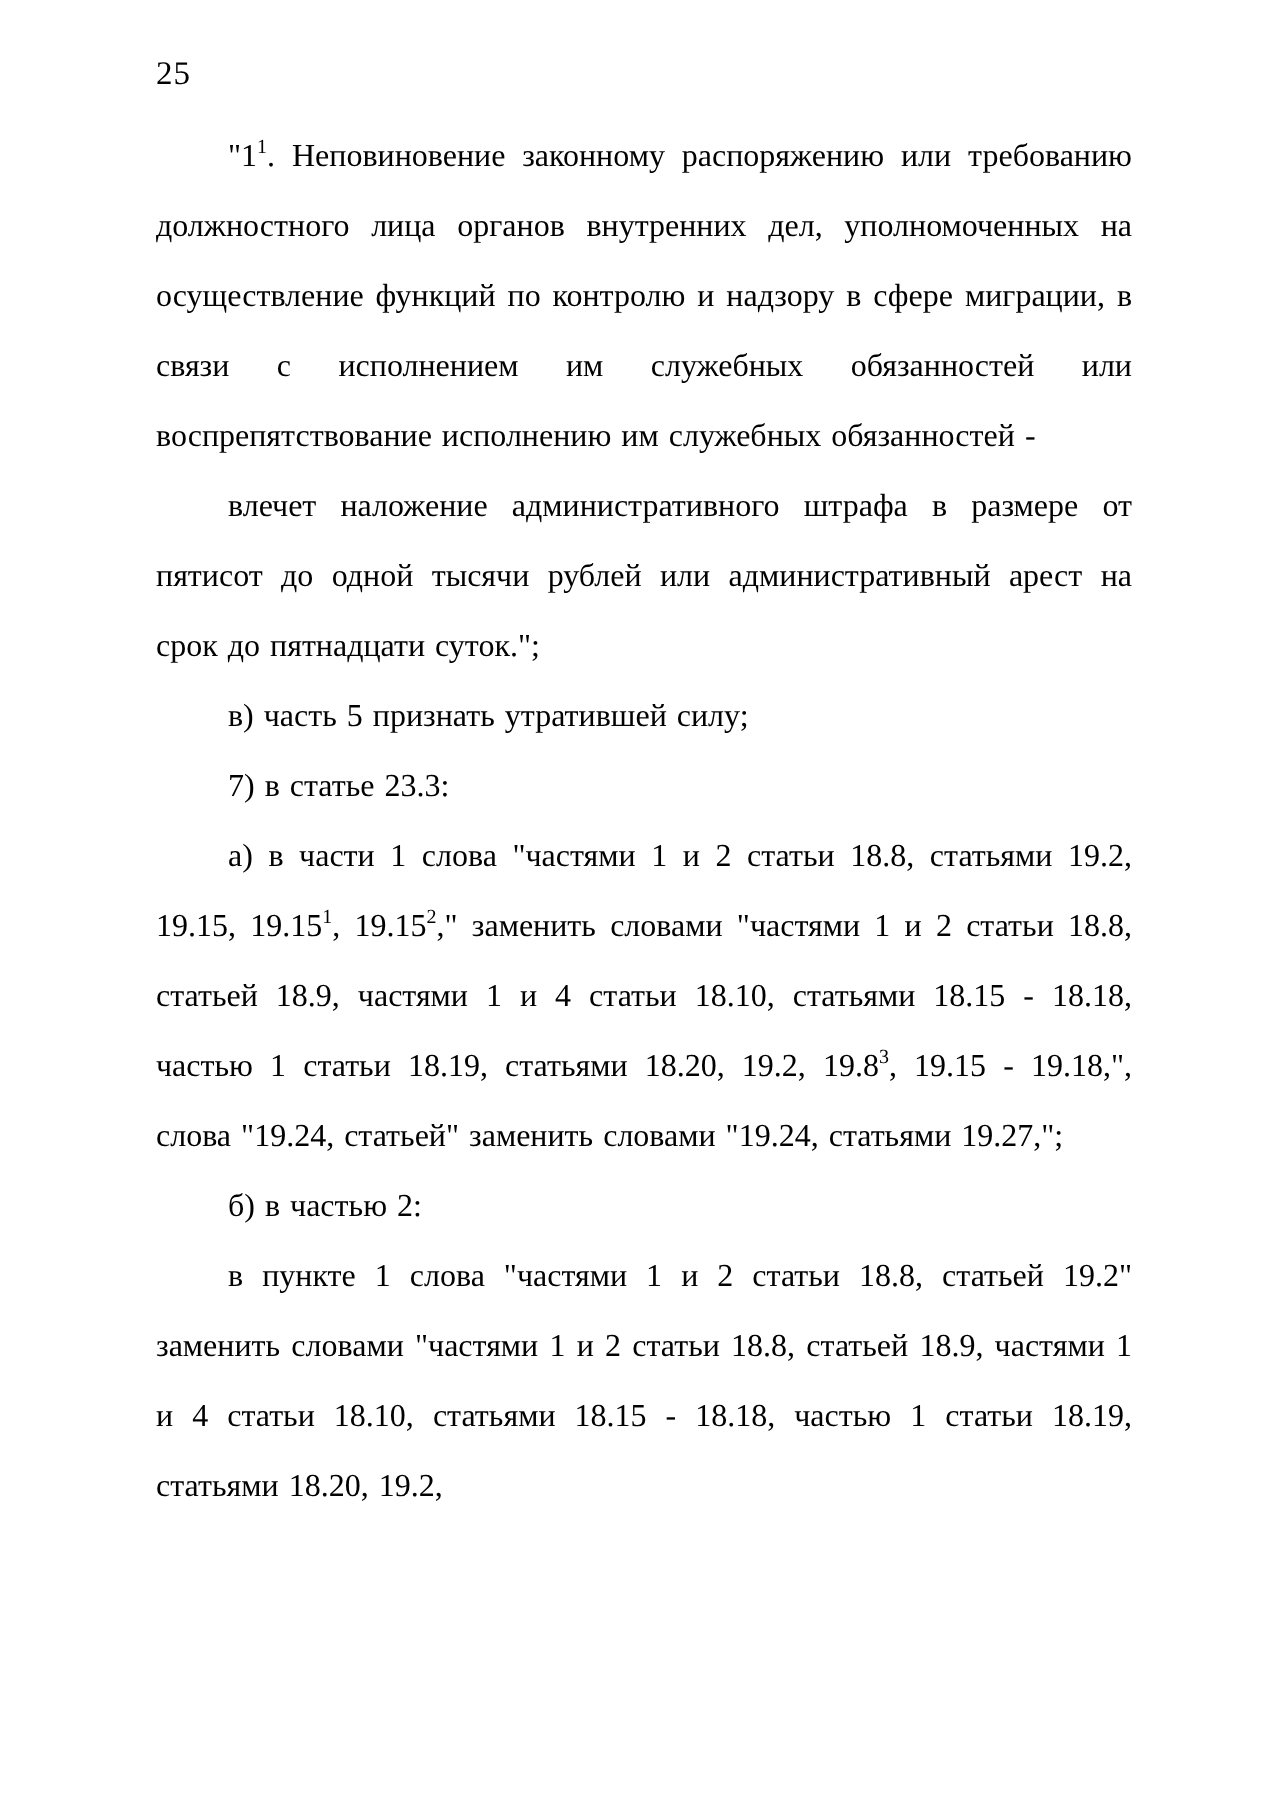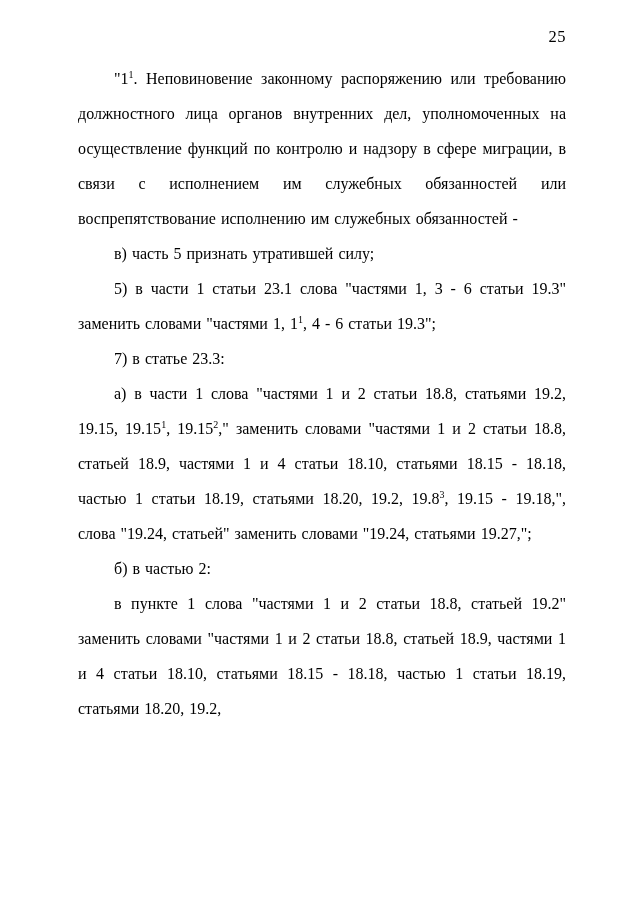--- a/index.html
+++ b/index.html
@@ -15,21 +15,21 @@
     overflow: hidden;
   }
   .page {
     box-sizing: border-box;
     width: 640px;
     height: 905px;
     padding: 24px 74px 0 78px;
     background: #ffffff;
   }
   .page-number {
-    text-align: right;
+    text-align: left;
     font-size: 16.5px;
     line-height: 26px;
     margin-bottom: 11px;
     letter-spacing: 0.5px;
   }
   .content p.para {
     margin: 0;
     text-align: justify;
     text-indent: 36px;
     font-size: 16px;
@@ -42,20 +42,20 @@
     vertical-align: super;
   }
 </style>
 </head>
 <body>
 
 <div class="page">
   <div class="page-number">25</div>
   <div class="content">
       <p class="para"><span>"1</span><sup>1</sup><span>. Неповиновение законному распоряжению или требованию должностного лица органов внутренних дел, уполномоченных на осуществление функций по контролю и надзору в сфере миграции, в связи с исполнением им служебных обязанностей или воспрепятствование исполнению им служебных обязанностей -</span></p>
+      <p class="para"><span>влечет наложение административного штрафа в размере от пятисот до одной тысячи рублей или административный арест на срок до пятнадцати суток.";</span></p>
       <p class="para"><span>в)  часть 5 признать утратившей силу;</span></p>
-      <p class="para"><span>5) в части 1 статьи 23.1 слова "частями 1, 3 - 6 статьи 19.3" заменить словами "частями 1, 1</span><sup>1</sup><span>, 4 - 6 статьи 19.3";</span></p>
       <p class="para"><span>7) в статье 23.3:</span></p>
       <p class="para"><span>а) в части 1 слова "частями 1 и 2 статьи 18.8, статьями 19.2, 19.15, 19.15</span><sup>1</sup><span>, 19.15</span><sup>2</sup><span>," заменить словами "частями 1 и 2 статьи 18.8, статьей 18.9, частями 1 и 4 статьи 18.10, статьями 18.15 - 18.18, частью 1 статьи 18.19, статьями 18.20, 19.2, 19.8</span><sup>3</sup><span>, 19.15 - 19.18,", слова "19.24, статьей" заменить словами "19.24, статьями 19.27,";</span></p>
       <p class="para"><span>б) в частью 2:</span></p>
       <p class="para"><span>в пункте 1 слова "частями 1 и 2 статьи 18.8, статьей 19.2" заменить словами "частями 1 и 2 статьи 18.8, статьей 18.9, частями 1 и 4 статьи 18.10, статьями 18.15 - 18.18, частью 1 статьи 18.19, статьями 18.20, 19.2,</span></p>
     </div>
 </div>
 
 </body></html>

